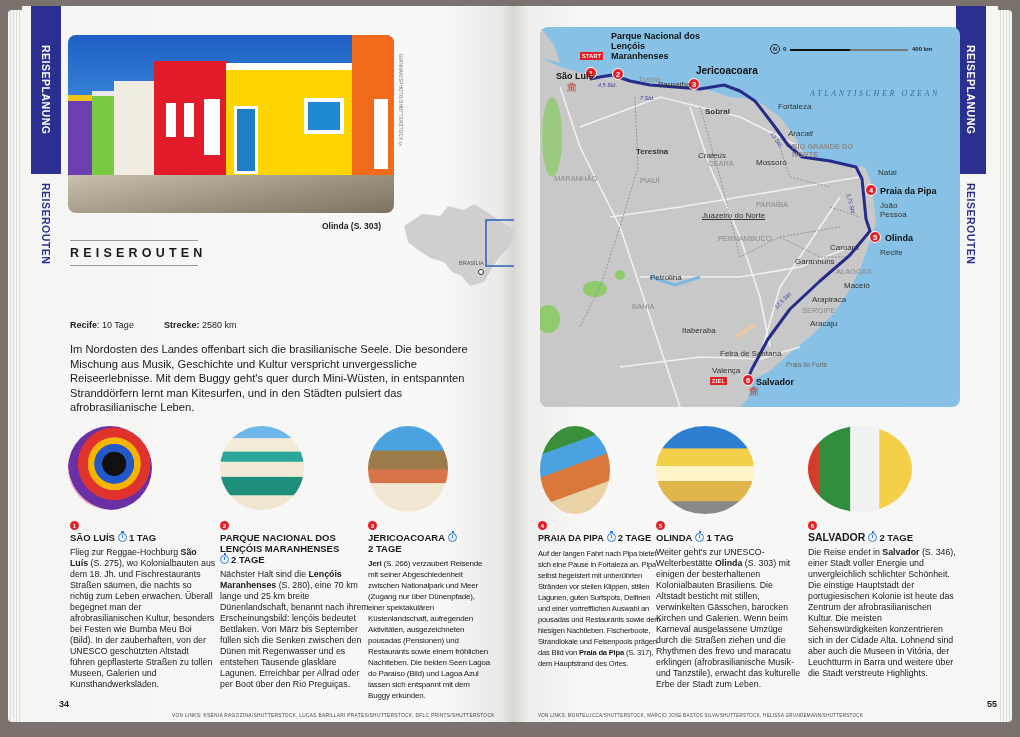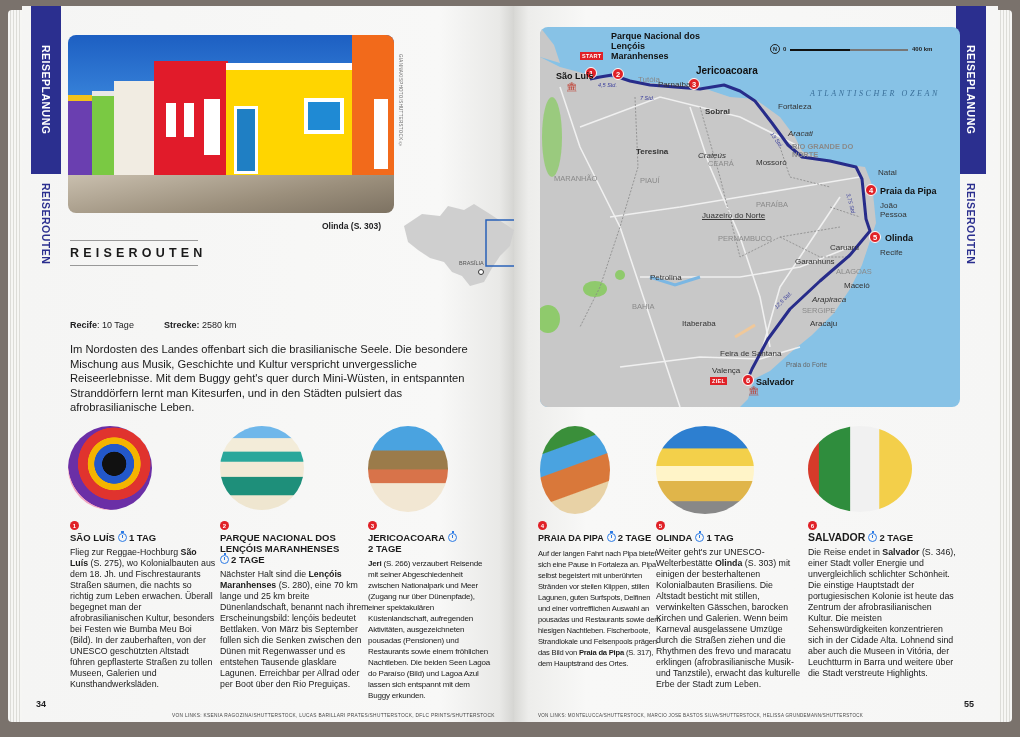--- a/index.html
+++ b/index.html
@@ -50,21 +50,21 @@
   .stop .num { width: 9px; height: 9px; border-radius: 50%; background: #e02127; color: #fff; font-size: 6px; font-weight: 700; display: flex; align-items: center; justify-content: center; margin-bottom: 2px; }
   .stop .head { font-weight: 800; font-size: 9.5px; line-height: 11px; text-transform: uppercase; color: #1a1a1a; }
   .stop .dur { font-weight: 800; font-size: 9.5px; white-space: nowrap; }
   .timer { display: inline-block; width: 9px; height: 9px; border: 1.3px solid #2c7be5; border-radius: 50%; position: relative; vertical-align: -1px; margin: 0 2px 0 3px; }
   .timer::before { content: ""; position: absolute; left: 2.5px; top: -3px; width: 2.5px; height: 1.5px; background: #2c7be5; }
   .timer::after { content: ""; position: absolute; left: 3px; top: 1px; width: 1px; height: 3px; background: #2c7be5; }
   .stop .body { font-size: 8.8px; line-height: 11px; color: #1a1a1a; margin-top: 4px; }
   .stop .body.narrow { font-size: 8px; line-height: 11px; letter-spacing: -0.2px; }
   .stop .body b { font-weight: 700; }
 
-  .page-num { position: absolute; font-weight: 700; font-size: 9px; }
+  .page-num { position: absolute; font-weight: 700; font-size: 9px; margin-left: 23px; }
   .credits { position: absolute; font-size: 4.8px; color: #444; letter-spacing: 0.3px; text-transform: uppercase; white-space: nowrap; }
 
   
   .map { position: absolute; left: 26px; top: 21px; width: 420px; height: 380px; border-radius: 8px; overflow: hidden; background: #87c2e6; }
   .map svg { position: absolute; left: 0; top: 0; }
   .ml { position: absolute; font-size: 7.5px; color: #444; white-space: nowrap; }
   .ml.state { color: #8a8a8a; font-size: 7.5px; text-transform: uppercase; line-height: 8px; }
   .ml.city { color: #333; font-size: 8px; }
   .ml.stopname { color: #111; font-weight: 700; font-size: 9px; line-height: 10px; }
   .ml.route { color: #3b3f9c; font-size: 5.5px; font-style: italic; }
@@ -227,28 +227,28 @@
       <div class="ml city" style="left:165px;top:80px;font-weight:700;">Sobral</div>
       <div class="ml city" style="left:238px;top:75px;">Fortaleza</div>
       <div class="ml city" style="left:248px;top:102px;font-style:italic;">Aracati</div>
       <div class="ml city" style="left:216px;top:131px;">Mossoró</div>
       <div class="ml city" style="left:338px;top:141px;">Natal</div>
       <div class="ml city" style="left:340px;top:174px;width:30px;white-space:normal;line-height:9px;">João Pessoa</div>
       <div class="ml city" style="left:340px;top:221px;">Recife</div>
       <div class="ml city" style="left:290px;top:216px;">Caruaru</div>
       <div class="ml city" style="left:255px;top:230px;">Garanhuns</div>
       <div class="ml city" style="left:304px;top:254px;">Maceió</div>
-      <div class="ml city" style="left:272px;top:268px;font-style:italic;">Arapiraca</div>
+      <div class="ml city" style="left:272px;top:268px;">Arapiraca</div>
       <div class="ml city" style="left:270px;top:292px;">Aracaju</div>
       <div class="ml city" style="left:246px;top:334px;color:#666;font-size:6.5px;">Praia do Forte</div>
       <div class="ml city" style="left:96px;top:120px;font-weight:700;">Teresina</div>
       <div class="ml city" style="left:180px;top:322px;">Feira de Santana</div>
       <div class="ml city" style="left:110px;top:246px;">Petrolina</div>
       <div class="ml city" style="left:172px;top:339px;">Valença</div>
-      <div class="ml city" style="left:142px;top:292px;">Itaberaba</div>
+      <div class="ml city" style="left:142px;top:299px;">Itaberaba</div>
       <div class="ml city" style="left:162px;top:184px;text-decoration:underline;">Juazeiro do Norte</div>
       <div class="ml city" style="left:158px;top:124px;font-style:italic;">Crateús</div>
 
       <div class="ml state" style="left:14px;top:148px;">MARANHÃO</div>
       <div class="ml state" style="left:100px;top:150px;">PIAUÍ</div>
       <div class="ml state" style="left:168px;top:133px;">CEARÁ</div>
       <div class="ml state" style="left:252px;top:116px;width:70px;white-space:normal;font-weight:bold;">RIO GRANDE DO NORTE</div>
       <div class="ml state" style="left:216px;top:174px;">PARAÍBA</div>
       <div class="ml state" style="left:178px;top:208px;text-align:right;">PERNAMBUCO</div>
       <div class="ml state" style="left:296px;top:241px;">ALAGOAS</div>

